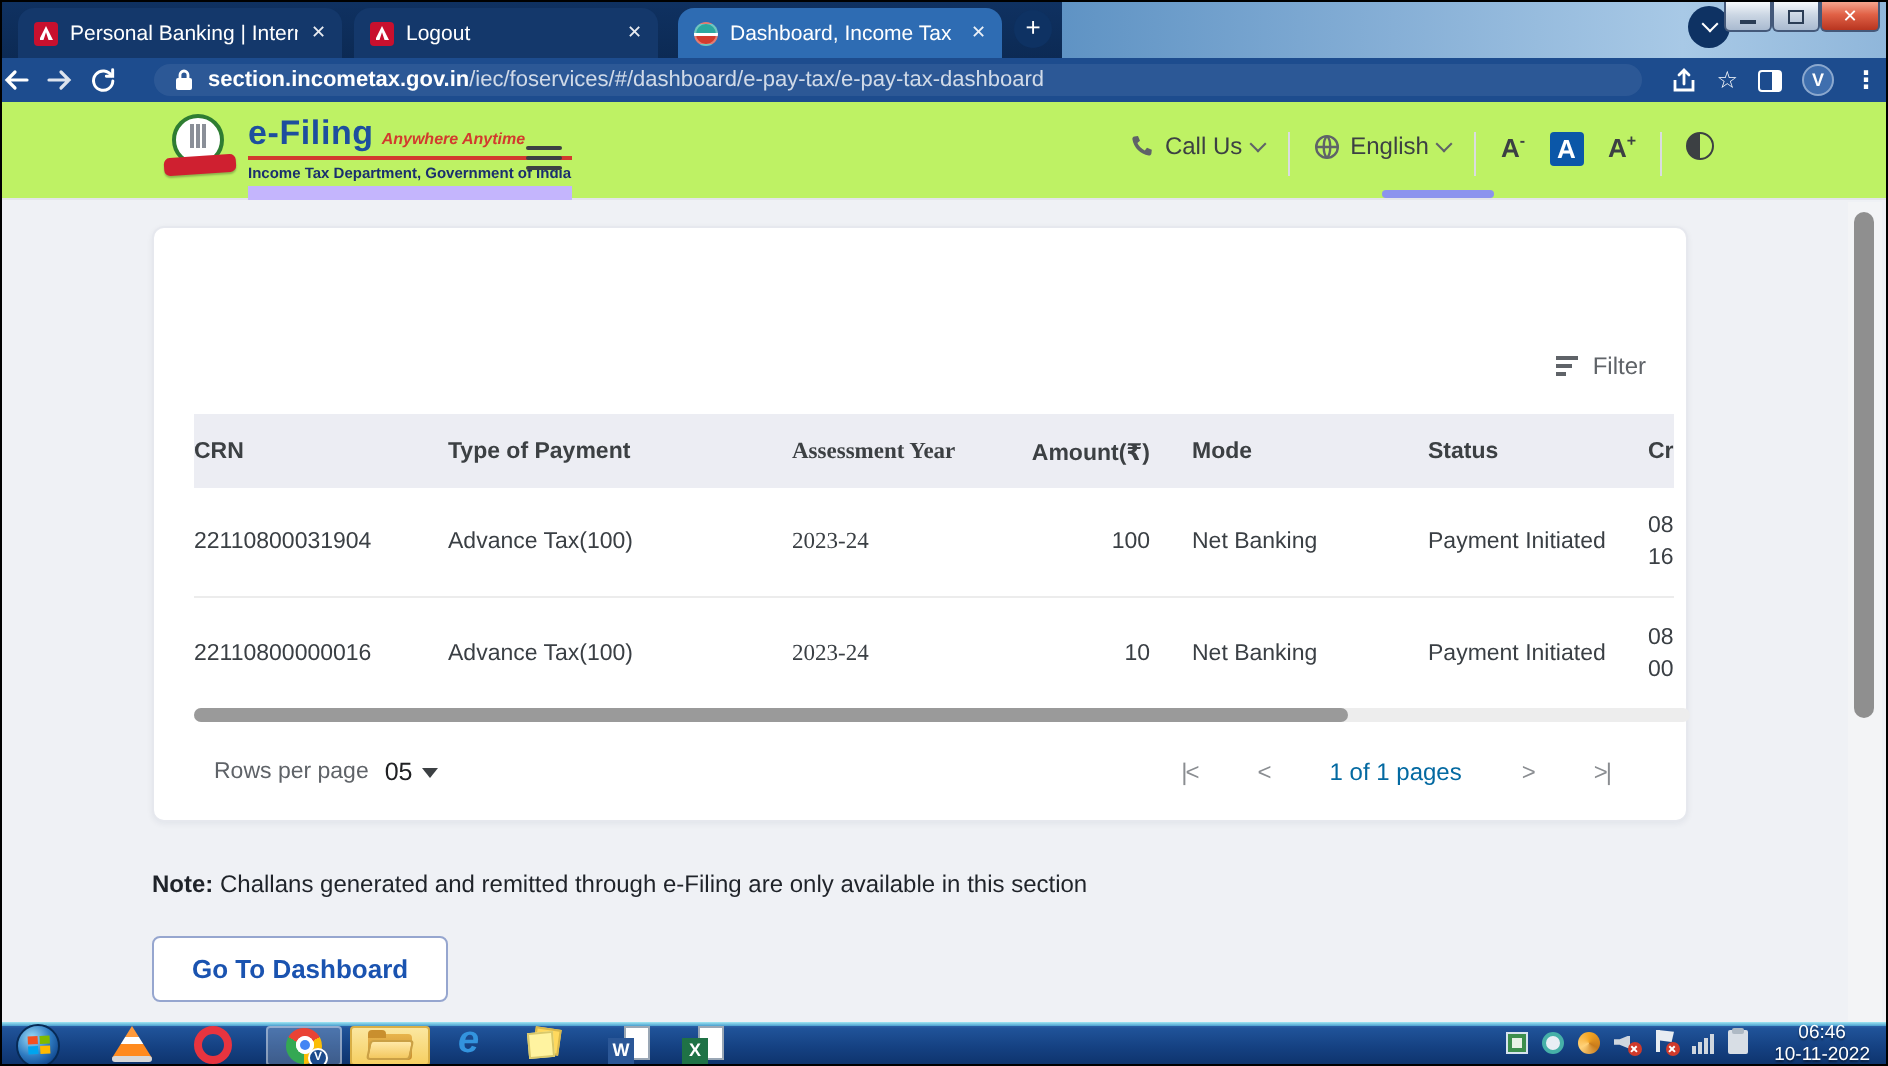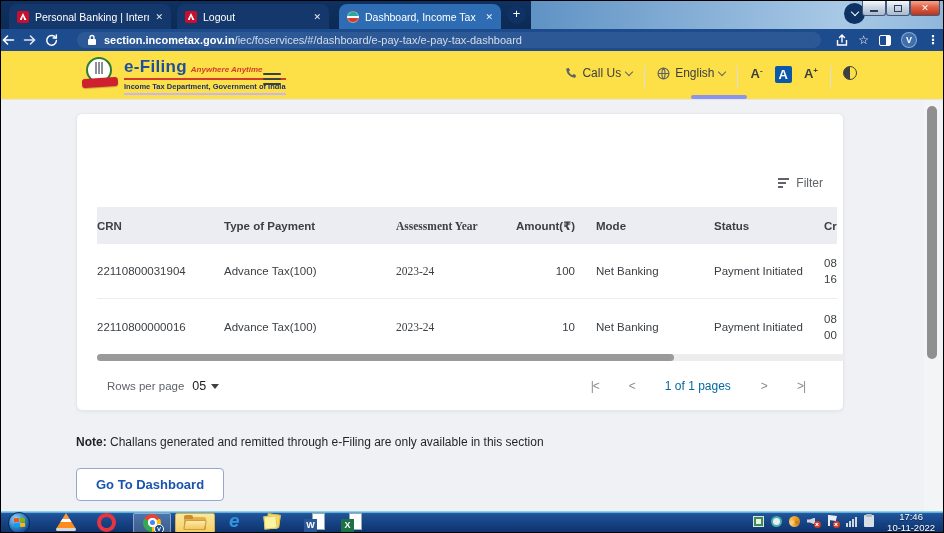--- a/index.html
+++ b/index.html
@@ -42,33 +42,33 @@
   .url-domain { font-weight:bold; margin-left:7px; }
   .url-path { color:rgba(255,255,255,.78); }
   .barright { position:absolute; right:6px; top:0; height:22px; display:flex; align-items:center; gap:10px; }
   .w-ic { color:#fff; font-size:12px; cursor:pointer; display:flex; align-items:center; }
   .split-ic { width:12px; height:11px; border:1.5px solid #fff; border-radius:2px; position:relative; }
   .split-ic::after { content:""; position:absolute; right:0; top:0; width:4px; height:100%; background:#fff; }
   .avatar { width:16px; height:16px; border-radius:50%; background:#3f6fae; border:1px solid #ffffff66; color:#fff;
         font-size:9px; font-weight:bold; text-align:center; line-height:15px; cursor:pointer; }
 
   
-  .siteheader { position:absolute; left:0; top:50px; width:944px; height:49px; background:#fde047; border-bottom:1px solid #e3e5e9; }
+  .siteheader { position:absolute; left:0; top:50px; width:944px; height:49px; background:#bef264; border-bottom:1px solid #e3e5e9; }
   .logo-wrap { position:absolute; left:83px; top:6px; display:flex; cursor:pointer; }
   .emblem { position:relative; width:32px; height:32px; }
   .emblem .ring { position:absolute; left:2px; top:0; width:26px; height:26px; border-radius:50%; border:2px solid #2e7d32; background:#fff; }
   .emblem .pillar { position:absolute; left:11px; top:5px; width:8px; height:12px;
         background:linear-gradient(90deg,#8a8f98 2px,transparent 2px,transparent 3px,#8a8f98 3px,#8a8f98 5px,transparent 5px,transparent 6px,#8a8f98 6px); }
   .emblem .ribbon { position:absolute; left:-2px; top:21px; width:36px; height:9px; background:#cf2030; border-radius:3px;
         transform:rotate(-4deg); box-shadow:0 1px 1px rgba(0,0,0,.25); }
   .brand { margin-left:8px; }
   .brand-line1 { display:flex; align-items:baseline; border-bottom:2px solid #d23b2e; padding-bottom:1px; }
   .brand-title { color:#1d4f9e; font-size:17px; font-weight:bold; letter-spacing:.3px; }
   .brand-tagline { color:#d23b2e; font-size:8px; font-style:italic; font-weight:bold; margin-left:4px; }
-  .brand-subtitle { color:#1a2f6e; font-size:7.5px; font-weight:bold; border-bottom:2px solid #c4b5fd; padding:1.5px 0 2px; }
+  .brand-subtitle { color:#1a2f6e; font-size:7.5px; font-weight:bold; border-bottom:8px solid #c4b5fd; padding:1.5px 0 2px; }
   .hamburger { position:absolute; left:262px; top:19px; width:18px; cursor:pointer; }
   .hamburger span { display:block; height:2px; background:#3c4043; margin:3px 0; border-radius:1px; }
   .hdr-right { position:absolute; right:88px; top:15px; display:flex; align-items:flex-start; gap:12px; font-size:12px; color:#3c4043; }
   .hdr-item { display:flex; align-items:center; gap:5px; cursor:pointer; }
   .chev-dn { width:6px; height:6px; border-right:1.4px solid #5f6368; border-bottom:1.4px solid #5f6368; transform:rotate(45deg); margin-top:-3px;}
   .vdiv { width:1px; height:22px; background:#dadce0; }
   .fontbtn { font-size:13px; font-weight:bold; color:#3c4043; cursor:pointer; }
   .fontbtn sup { font-size:8px; }
   .fontbtn.active { background:#0b57a8; color:#fff; padding:1px 4px; border-radius:2px; }
   .contrast-ic { width:14px; height:14px; border-radius:50%; border:1.6px solid #3c4043;
@@ -473,17 +473,17 @@
       </div>
     <div class="tray-net">
         <i></i>
         <i></i>
         <i></i>
         <i></i>
       </div>
     <div class="tray-clip"></div>
   </div>
   <div class="clock">
-    <div>17:46</div>
+    <div>06:46</div>
     <div>10-11-2022</div>
   </div>
 
 </div>
 
 </body></html>

